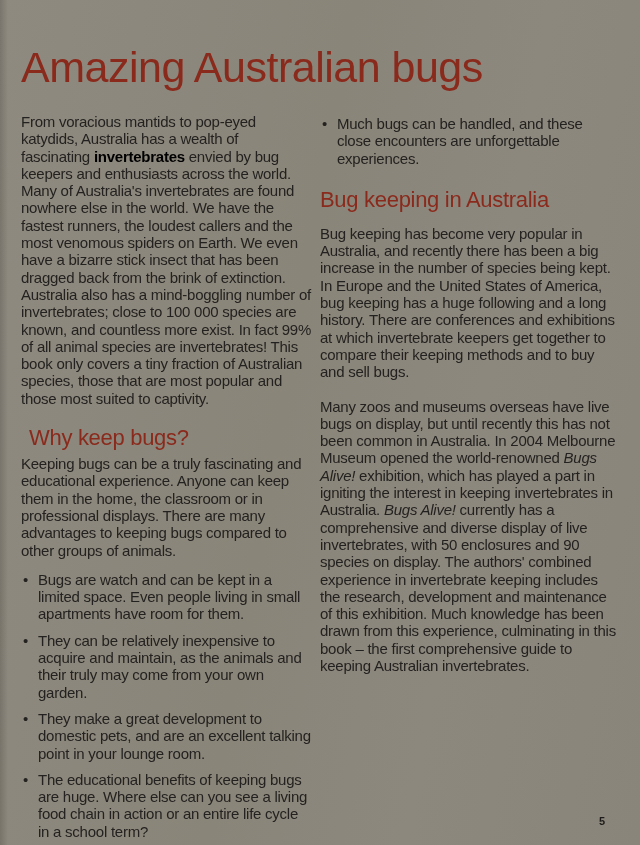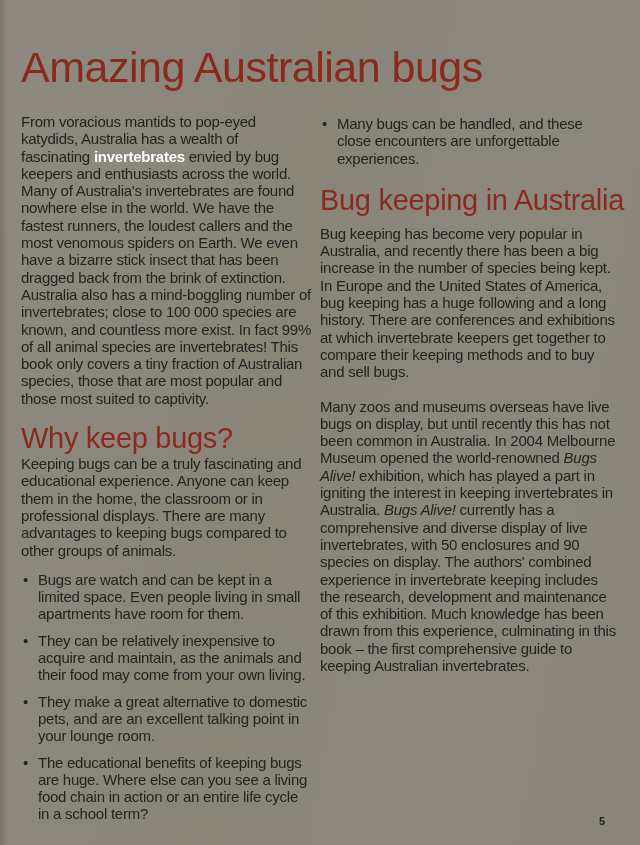--- a/index.html
+++ b/index.html
@@ -15,24 +15,24 @@
   .title {
     position: absolute; left: 21px; top: 41px; margin: 0;
     font-family: "Liberation Sans", sans-serif; font-weight: 400;
     font-size: 43px; line-height: 52px; color: #8a2a1c; letter-spacing: -0.5px;
     white-space: nowrap;
   }
   .col { position: absolute; font-size: 15px; line-height: 17.3px; letter-spacing: -0.25px; }
   .col-left { left: 21px; top: 113px; width: 290px; }
   .col-right { left: 320px; top: 115px; width: 300px; }
   p { margin: 0; }
-  .bold-term { color: #ffffff; font-weight: 700; }
+  .bold-term { color: #000000; font-weight: 700; }
   h2 {
     margin: 0; font-weight: 400; color: #8a2a1c;
-    font-size: 29px; line-height: 34px; letter-spacing: -0.3px; white-space: nowrap;
+    font-size: 22px; line-height: 34px; letter-spacing: -0.3px; white-space: nowrap;
   }
   ul { list-style: none; margin: 0; padding: 0; }
   li { position: relative; padding-left: 17px; }
   li .bullet { position: absolute; left: 2px; top: 0; }
   em { font-style: italic; }
   .page-number {
     position: absolute; left: 599px; top: 815px; font-size: 11px; font-weight: 700; color: #1f1d1b;
   }
   .spine-shadow {
     position: absolute; left: 0; top: 0; width: 8px; height: 845px;
@@ -43,35 +43,35 @@
 <body>
 
 <div class="page">
   <div class="spine-shadow"></div>
 
   <h1 class="title">Amazing Australian bugs</h1>
 
   <div class="col col-left">
     <p><span>From voracious mantids to pop-eyed katydids, Australia has a wealth of fascinating </span><span class="bold-term">invertebrates</span><span> envied by bug keepers and enthusiasts across the world. Many of Australia's invertebrates are found nowhere else in the world. We have the fastest runners, the loudest callers and the most venomous spiders on Earth. We even have a bizarre stick insect that has been dragged back from the brink of extinction. Australia also has a mind-boggling number of invertebrates; close to 100 000 species are known, and countless more exist. In fact 99% of all animal species are invertebrates! This book only covers a tiny fraction of Australian species, those that are most popular and those most suited to captivity.</span></p>
 
-    <h2 style="margin-top:14px;">Why keep bugs?</h2>
+    <h2 style="margin-top:14px;margin-left:8px;">Why keep bugs?</h2>
 
     <p style="">Keeping bugs can be a truly fascinating and educational experience. Anyone can keep them in the home, the classroom or in professional displays. There are many advantages to keeping bugs compared to other groups of animals.</p>
 
     <ul style="margin-top:12px;">
       <li><span class="bullet">•</span><span>Bugs are watch and can be kept in a limited space. Even people living in small apartments have room for them.</span></li>
-      <li style="margin-top:9px;"><span class="bullet">•</span><span>They can be relatively inexpensive to acquire and maintain, as the animals and their food may come from your own living.</span></li>
-      <li style="margin-top:9px;"><span class="bullet">•</span><span>They make a great alternative to domestic pets, and are an excellent talking point in your lounge room.</span></li>
+      <li style="margin-top:9px;"><span class="bullet">•</span><span>They can be relatively inexpensive to acquire and maintain, as the animals and their truly may come from your own garden.</span></li>
+      <li style="margin-top:9px;"><span class="bullet">•</span><span>They make a great development to domestic pets, and are an excellent talking point in your lounge room.</span></li>
       <li style="margin-top:9px;"><span class="bullet">•</span><span>The educational benefits of keeping bugs are huge. Where else can you see a living food chain in action or an entire life cycle in a school term?</span></li>
     </ul>
   </div>
 
   <div class="col col-right">
     <ul>
-      <li><span class="bullet">•</span><span>Many bugs can be handled, and these close encounters are unforgettable experiences.</span></li>
+      <li><span class="bullet">•</span><span>Much bugs can be handled, and these close encounters are unforgettable experiences.</span></li>
     </ul>
 
 
     <h2 style="margin-top:16px;">Bug keeping in Australia</h2>
 
     <p style="margin-top:8px;">Bug keeping has become very popular in Australia, and recently there has been a big increase in the number of species being kept. In Europe and the United States of America, bug keeping has a huge following and a long history. There are conferences and exhibitions at which invertebrate keepers get together to compare their keeping methods and to buy and sell bugs.</p>
 
     <p style="margin-top:17px;"><span>Many zoos and museums overseas have live bugs on display, but until recently this has not been common in Australia. In 2004 Melbourne Museum opened the world-renowned </span><em>Bugs Alive!</em><span> exhibition, which has played a part in igniting the interest in keeping invertebrates in Australia. </span><em>Bugs Alive!</em><span> currently has a comprehensive and diverse display of live invertebrates, with 50 enclosures and 90 species on display. The authors' combined experience in invertebrate keeping includes the research, development and maintenance of this exhibition. Much knowledge has been drawn from this experience, culminating in this book – the first comprehensive guide to keeping Australian invertebrates.</span></p>
   </div>
 

